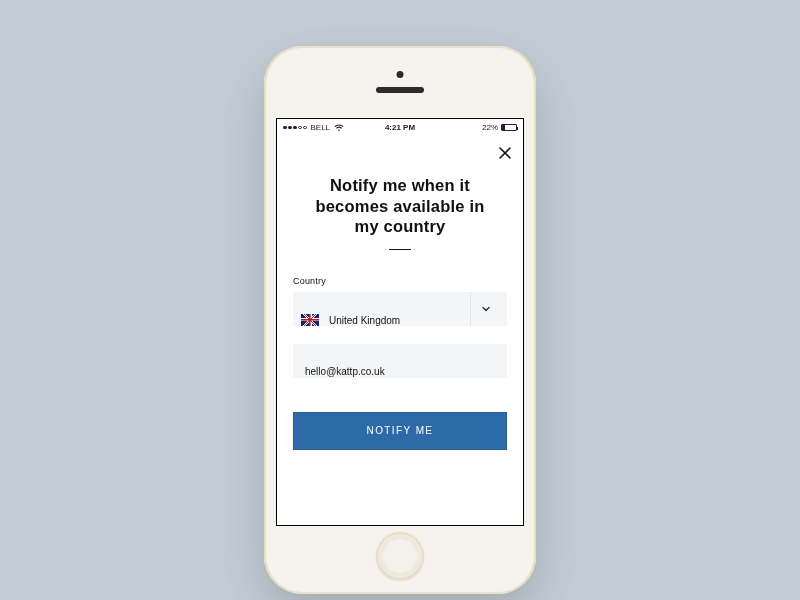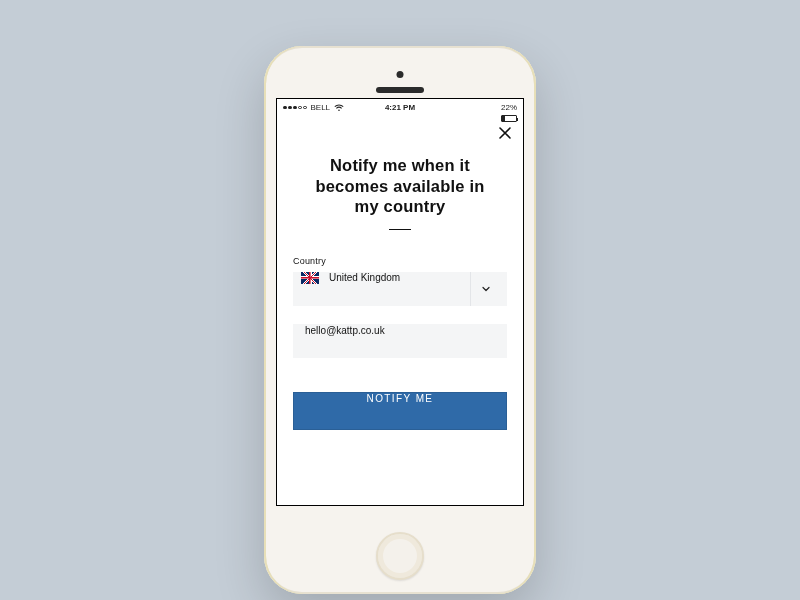--- a/index.html
+++ b/index.html
@@ -77,39 +77,39 @@
     border-radius: 50%;
     background: #f4f1eb;
     border: 2px solid #e6decb;
     box-shadow: inset 0 0 0 5px #efe9dc, 0 1px 2px rgba(0,0,0,.1);
   }
 
   
   .screen {
     position: absolute;
     left: 12px;
-    top: 52px;
+    top: 72px;
     width: 248px;
     height: 408px;
     background: #fff;
     border: 1px solid #000;
     box-sizing: border-box;
   }
 
   
   .status {
     position: relative;
     height: 20px;
     width: 100%;
     font-size: 8px;
     color: #222;
   }
   .status .left { position: absolute; left: 6px; top: 4px; display: flex; align-items: center; gap: 4px; }
   .status .center { position: absolute; left: 0; right: 0; top: 4px; text-align: center; font-weight: 700; }
-  .status .right { position: absolute; right: 6px; top: 4px; display: flex; align-items: center; gap: 3px; flex-direction: column; }
+  .status .right { position: absolute; right: 6px; top: 4px; display: flex; align-items: center; gap: 3px; }
   .dots { display: flex; gap: 1.5px; align-items: center; }
   .dots i {
     width: 3.5px; height: 3.5px; border-radius: 50%;
     background: #222; display: block;
   }
   .dots i.hollow { background: transparent; border: 0.8px solid #222; box-sizing: border-box; }
   .wifi svg { width: 10px; height: 8px; display: block; }
   .batt {
     width: 16px; height: 7px; border: 0.8px solid #222; border-radius: 1px;
     position: relative; box-sizing: border-box;
@@ -151,21 +151,21 @@
     font-size: 9px;
     color: #111;
     margin-bottom: 6px;
     letter-spacing: .2px;
     margin-top: 12px;
   }
   .field {
     background: #f4f5f6;
     height: 34px;
     display: flex;
-    align-items: flex-start;
+    align-items: flex-end;
     font-size: 10px;
     color: #111;
   }
   .country-field { padding: 0 6px 0 8px; justify-content: flex-start; cursor: pointer; }
   .flag {
     width: 18px; height: 12px; position: relative; flex: 0 0 auto;
     background: #0a2a66;
     overflow: hidden;
   }
   
@@ -198,20 +198,21 @@
   }
 
   .gap { height: 18px; }
   .gap-lg { height: 34px; }
 
   .cta {
     background: #2f6aa8;
     color: #fff;
     height: 38px;
     display: flex;
+    align-items: center;
     justify-content: center;
     font-size: 10px;
     letter-spacing: 1.4px;
     cursor: pointer;
     border: 1px solid #2a5f96;
     box-sizing: border-box;
   }
 </style>
 </head>
 <body>

